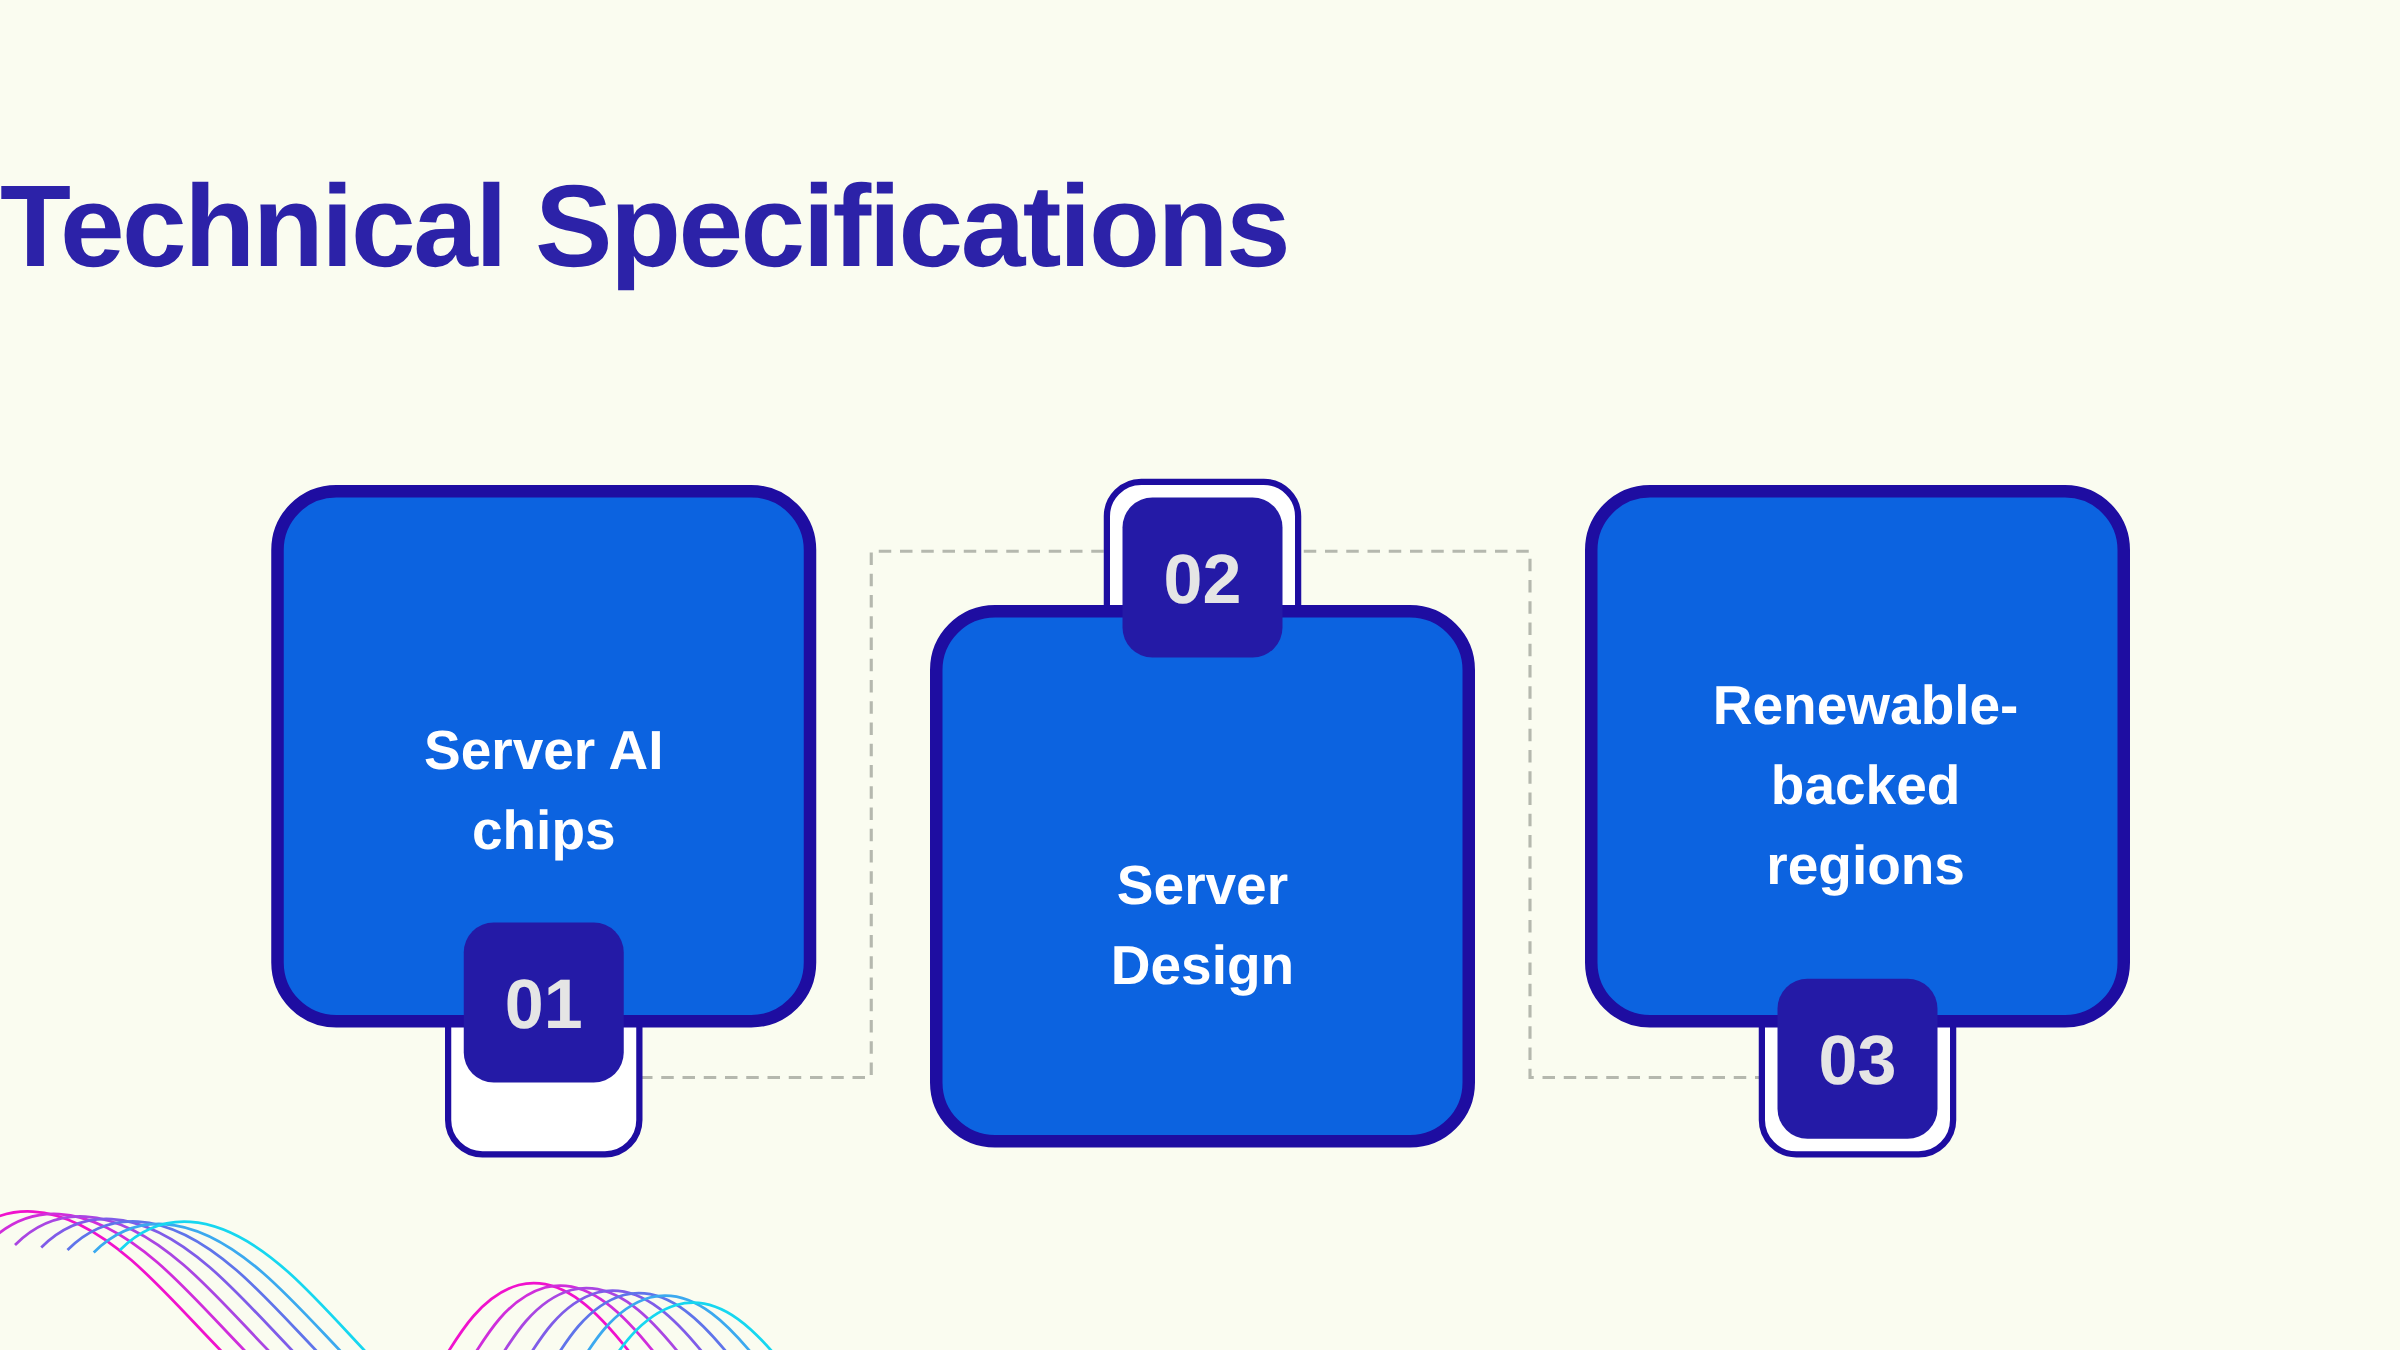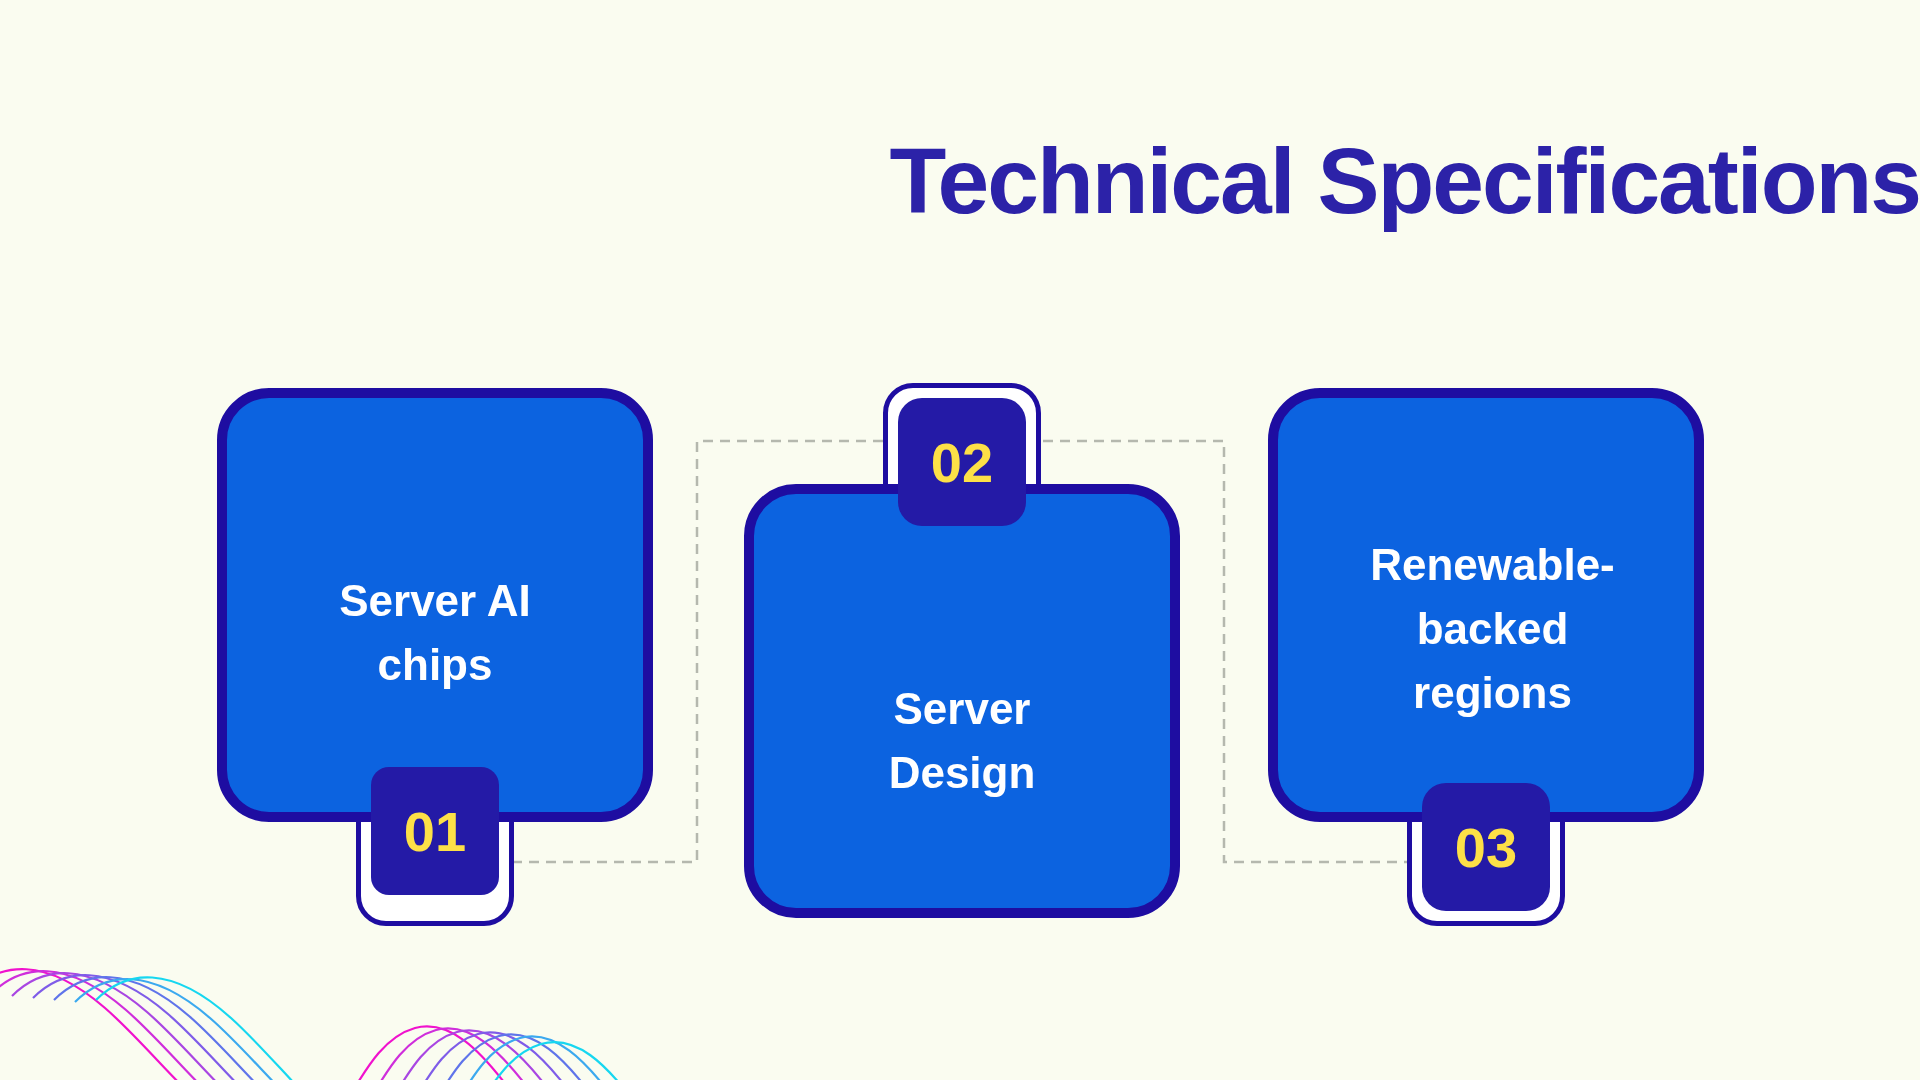--- a/index.html
+++ b/index.html
@@ -13,21 +13,21 @@
     overflow: hidden;
     background: #fafcf0;
     font-family: "Liberation Sans", sans-serif;
   }
 
   .page-title {
     position: absolute;
     top: 128px;
     left: 0;
     width: 1920px;
-    text-align: right;
+    text-align: left;
     font-size: 93px;
     font-weight: bold;
     letter-spacing: -2px;
     color: #2c22a8;
     margin: 0;
   }
 
   svg.connector-svg,
   svg.waves-svg {
     position: absolute;
@@ -81,28 +81,28 @@
     z-index: 3;
     width: 128px;
     height: 128px;
     background: #241aa6;
     border-radius: 24px;
     display: flex;
     align-items: center;
     justify-content: center;
   }
   .badge-number {
-    color: #fde047;
+    color: #e5e5e5;
     font-size: 56px;
     font-weight: bold;
   }
 
   
   .frame-1 { left: 356px; top: 768px; }
-  .badge-1 { left: 371px; top: 767px; border-radius: 18px; }
+  .badge-1 { left: 371px; top: 738px; }
   
   .frame-2 { left: 883px; top: 383px; }
   .badge-2 { left: 898px; top: 398px; }
   
   .frame-3 { left: 1407px; top: 768px; }
   .badge-3 { left: 1422px; top: 783px; }
 </style>
 </head>
 <body>
 

